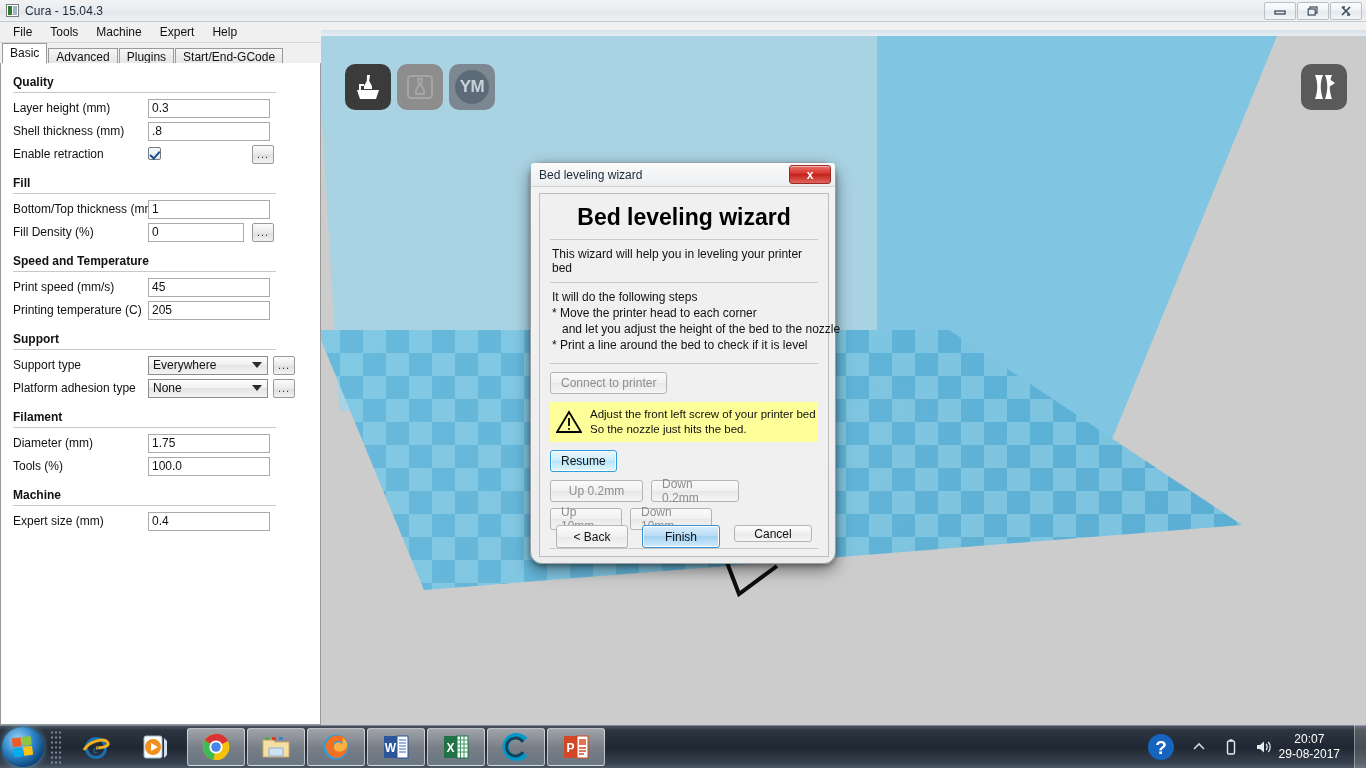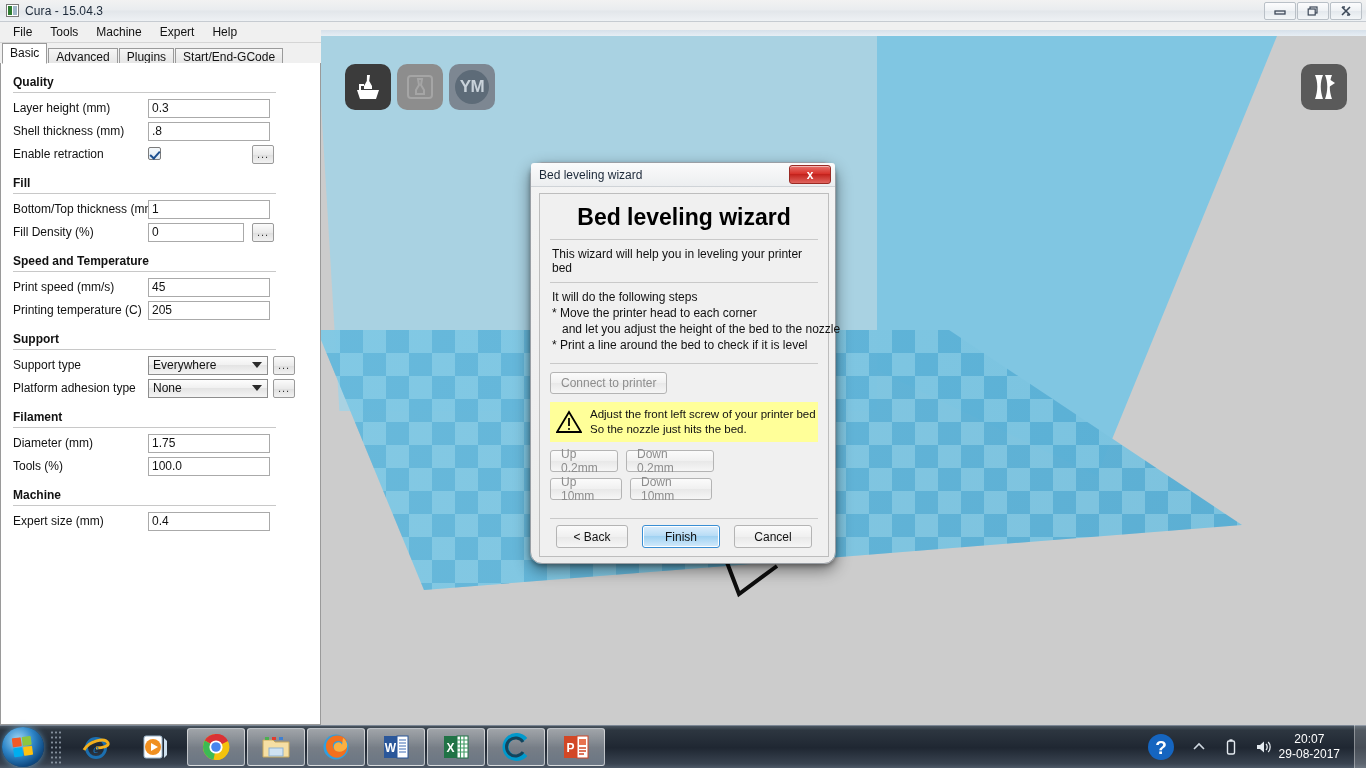--- a/index.html
+++ b/index.html
@@ -447,36 +447,39 @@
           <path d="M13 2 L25 22 L1 22 Z" fill="none" stroke="#000" stroke-width="1.8"></path>
           <path d="M13 8 L13 16" stroke="#000" stroke-width="1.8"></path>
           <circle cx="13" cy="19" r="1" fill="#000"></circle>
         </svg>
         <div class="wtxt">
           <div>Adjust the front left screw of your printer bed</div>
           <div>So the nozzle just hits the bed.</div>
         </div>
       </div>
 
+      <div style="padding:8px 0 0 10px">
+        <div class="wbtn focus">Resume</div>
+      </div>
 
       <div style="padding:8px 0 0 10px;display:flex;gap:8px">
-        <div class="wbtn" style="width:68px">Up 0.2mm</div>
+        <div class="wbtn" style="width:93px">Up 0.2mm</div>
         <div class="wbtn" style="width:88px">Down 0.2mm</div>
       </div>
       <div style="padding:6px 0 0 10px;display:flex;gap:8px">
         <div class="wbtn" style="width:72px">Up 10mm</div>
         <div class="wbtn" style="width:82px">Down 10mm</div>
       </div>
 
       <div class="hr" style="margin-top:18px"></div>
 
       <div id="dlg-footer">
         <div class="wbtn enabled" style="width:72px;height:23px">&lt; Back</div>
         <div class="wbtn primary" style="width:78px;height:23px">Finish</div>
-        <div class="wbtn enabled" style="width:78px;height:23px">Cancel</div>
+        <div class="wbtn enabled" style="width:78px;height:17px">Cancel</div>
       </div>
     </div>
   </div>
 
   <div id="taskbar">
     <div id="startorb">
       <span class="flag">
         <i class="fq1"></i>
           <i class="fq2"></i>
           <i class="fq3"></i>

